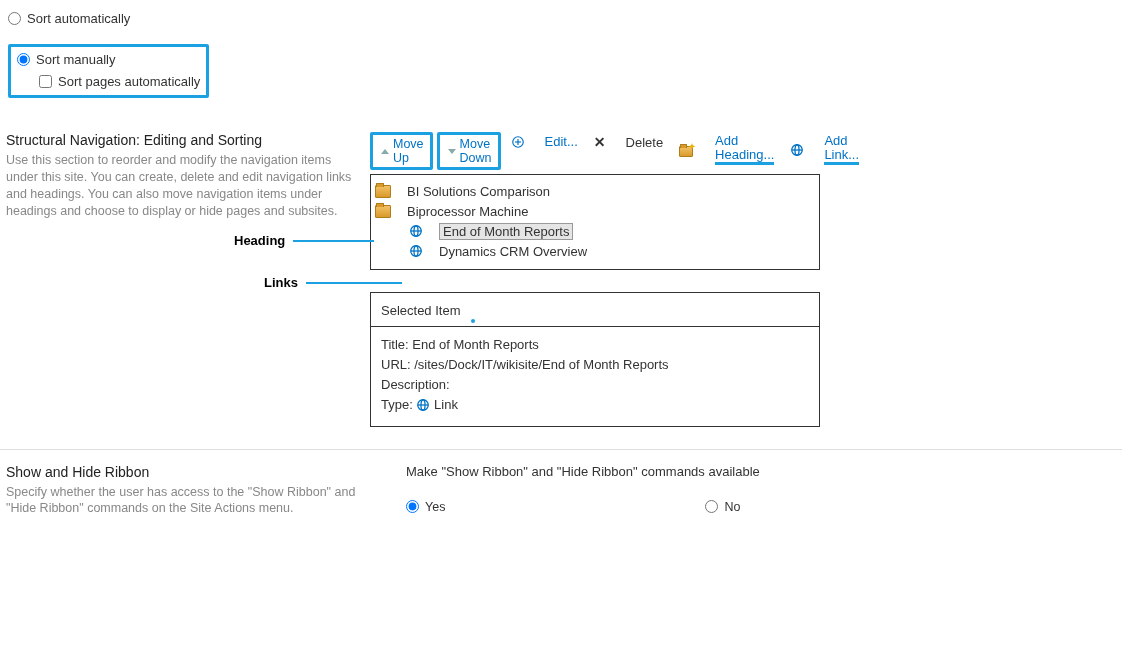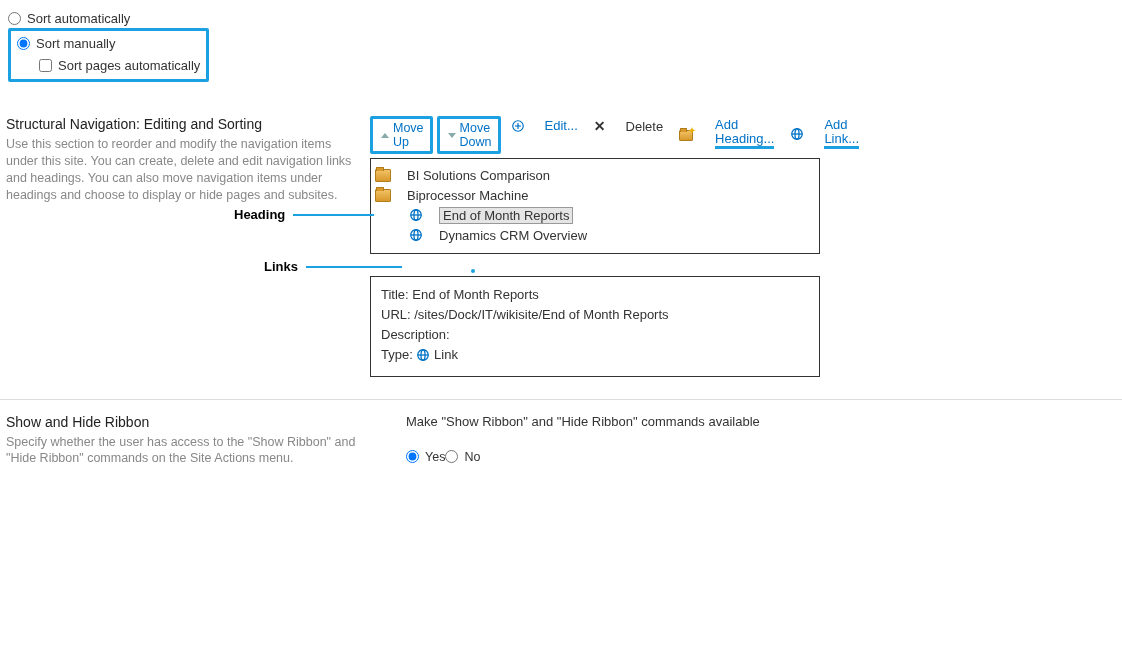--- a/index.html
+++ b/index.html
@@ -6,21 +6,21 @@
 .page{width:1122px;height:646px;position:relative;box-sizing:border-box}
 .row{display:flex;align-items:flex-start}
 .left{width:370px;padding:4px 0 0 6px;box-sizing:border-box}
 .right{flex:1;padding-top:4px}
 h4.section-title{margin:0 0 4px 0;font-weight:400;font-size:14px;color:#222}
 .section-desc{color:#888;font-size:12.5px;line-height:1.35;margin:0;max-width:350px}
 .sort-group{padding-left:8px}
 .sort-group label{font-size:13px;color:#333}
 .radio-row{display:flex;align-items:center;gap:6px;height:20px}
 .highlight-box{border:3px solid #1ba1e2;border-radius:2px;padding:2px 6px 4px 6px;display:inline-block}
-.sort-manual-box{margin-top:0}
+.sort-manual-box{margin-top:16px}
 .sub-option{padding-left:22px;margin-top:2px}
 input[type=radio],input[type=checkbox]{margin:0;vertical-align:middle}
 .editing-section{margin-top:30px}
 .toolbar{display:flex;align-items:flex-start;gap:4px}
 .btn{display:flex;align-items:center;gap:20px;padding:2px 6px;color:#0072c6;font-size:13px;cursor:pointer;border:none;background:none}
 .btn .txt{line-height:1.05;text-align:left}
 .hl-btn{border:3px solid #1ba1e2;border-radius:2px;padding:2px 6px;display:flex;align-items:center;gap:4px;color:#0072c6;background:#fff}
 .underline-link{border-bottom:3px solid #1ba1e2;padding-bottom:1px}
 .arrow-icon{width:10px;height:10px;display:inline-block;position:relative}
 .arrow-up::before{content:"";position:absolute;left:2px;top:3px;border-left:4px solid transparent;border-right:4px solid transparent;border-bottom:5px solid #8aa}
@@ -36,21 +36,21 @@
 .annot{position:absolute;font-weight:700;font-size:13px;color:#000;display:flex;align-items:center}
 .annot .line{height:2px;background:#1ba1e2;flex:1}
 .detail-box{border:1px solid #333;margin-top:22px;width:450px;box-sizing:border-box}
 .detail-header{padding:10px 10px 8px 10px;font-size:13px;color:#333;border-bottom:1px solid #333}
 .detail-body{padding:8px 10px 10px 10px;font-size:13px;line-height:1.55}
 .detail-body .lbl{font-weight:400}
 .hr{border:none;border-top:1px solid #ddd;margin:22px 0 14px 0}
 .ribbon-row{display:flex;align-items:flex-start}
 .ribbon-left{width:390px;padding-left:6px}
 .ribbon-right{flex:1;padding-left:10px}
-.ribbon-options{display:flex;margin-top:18px;align-items:center}
+.ribbon-options{display:flex;gap:260px;margin-top:18px;align-items:center}
 .footer{position:absolute;right:34px;bottom:14px;display:flex;gap:14px}
 .footer button{width:60px;height:26px;border:1px solid #bbb;background:#fff;font-size:13px;color:#444;cursor:pointer}
 .delete-x{font-weight:700;color:#333;font-size:14px}
 .edit-icon svg{width:14px;height:14px;display:block;color:#0072c6}
 .new-folder-icon{position:relative;display:inline-block;width:16px;height:14px}
 .new-folder-icon .f{position:absolute;left:0;bottom:0;width:12px;height:9px;background:linear-gradient(#f2c166,#d99a2b);border:1px solid #b07d1a;border-radius:1px}
 .new-folder-icon .f::before{content:"";position:absolute;top:-3px;left:0;width:5px;height:3px;background:#d99a2b;border:1px solid #b07d1a;border-bottom:none;border-radius:1px 1px 0 0}
 .new-folder-icon .star{position:absolute;top:-2px;right:-1px;color:#e8b100;font-size:10px}
 .tiny-dot{position:absolute;width:4px;height:4px;background:#1ba1e2;border-radius:50%}
 </style>
@@ -155,41 +155,42 @@
                 <circle cx="12" cy="12" r="9"></circle>
                 <ellipse cx="12" cy="12" rx="3.5" ry="9"></ellipse>
                 <line x1="3" y1="12" x2="21" y2="12"></line>
               </svg>
         </span>
         <span>Dynamics CRM Overview</span>
       </div>
     </div>
 
     <div class="detail-box">
+      <div class="detail-header">Selected Item</div>
 
       <div class="detail-body" style="position:relative">
         <div class="tiny-dot" style="left:100px;top:-8px"></div>
         <div><span class="lbl">Title:</span> <span>End of Month Reports</span></div>
         <div><span class="lbl">URL:</span> <span>/sites/Dock/IT/wikisite/End of Month Reports</span></div>
         <div><span class="lbl">Description:</span></div>
         <div><span class="lbl">Type:</span>
           <span class="link-icon" style="vertical-align:-3px">
             <svg viewBox="0 0 24 24" fill="none" stroke="#0072c6" stroke-width="2.2">
                   <circle cx="12" cy="12" r="9"></circle>
                   <ellipse cx="12" cy="12" rx="3.5" ry="9"></ellipse>
                   <line x1="3" y1="12" x2="21" y2="12"></line>
                 </svg>
           </span>
           <span>Link</span>
         </div>
       </div>
     </div>
   </div>
 
-  <div class="annot" style="left:234px;top:95px;width:140px">
+  <div class="annot" style="left:234px;top:105px;width:140px">
     <span>Heading</span>
     <span style="width:8px"></span>
         <span class="line"></span>
   </div>
   <div class="annot" style="left:264px;top:147px;width:138px">
     <span>Links</span>
     <span style="width:8px"></span>
         <span class="line"></span>
   </div>
 </div>

